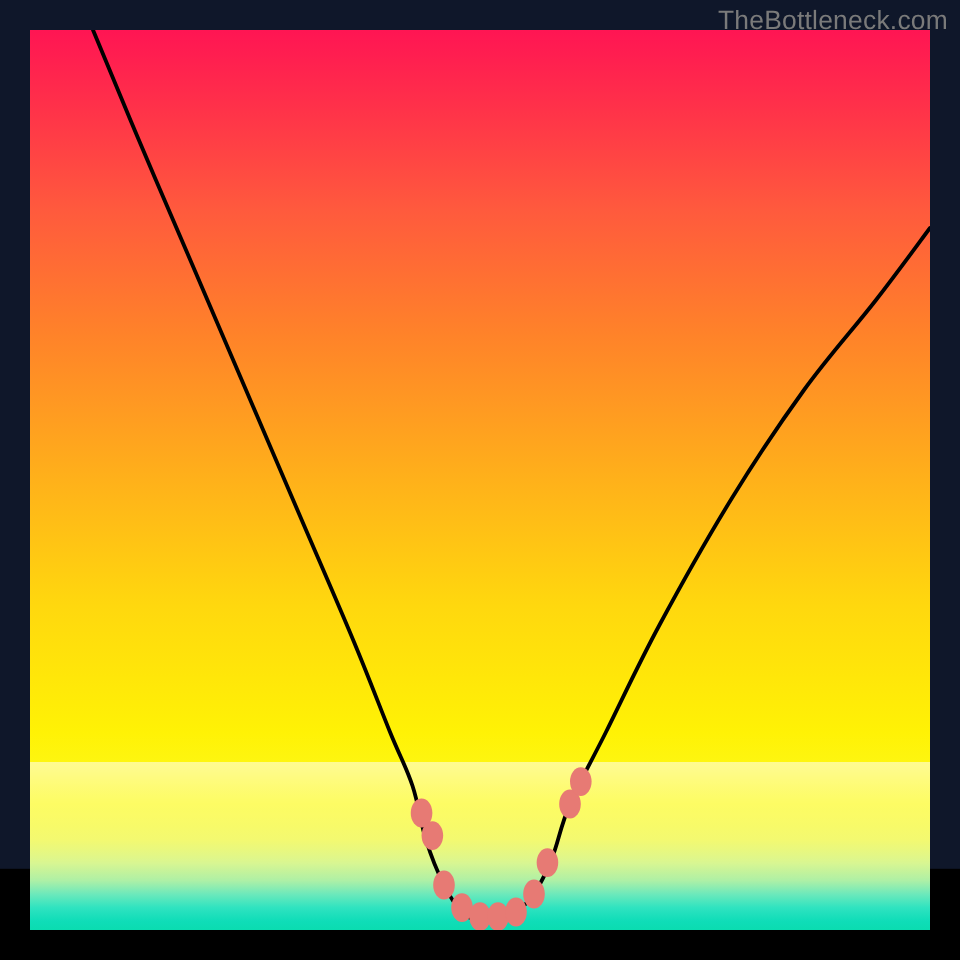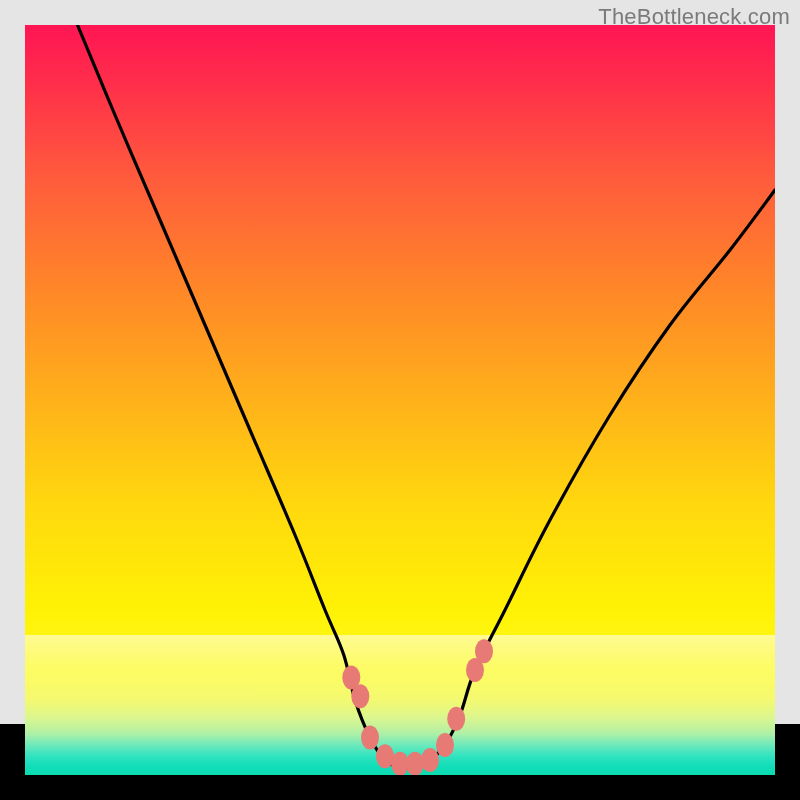--- a/index.html
+++ b/index.html
@@ -8,21 +8,21 @@
     width: 800px;
     height: 800px;
     background: #000;
     overflow: hidden;
     font-family: Arial, Helvetica, sans-serif;
   }
   .stage {
     position: relative;
     width: 800px;
     height: 724px;
-    background: #e5e5e5;
+    background: #0f172a;
     text-align: center;
   }
   .plot {
     position: absolute;
     left: 25px;
     top: 25px;
     width: 750px;
     height: 750px;
     box-sizing: border-box;
     overflow: hidden;

